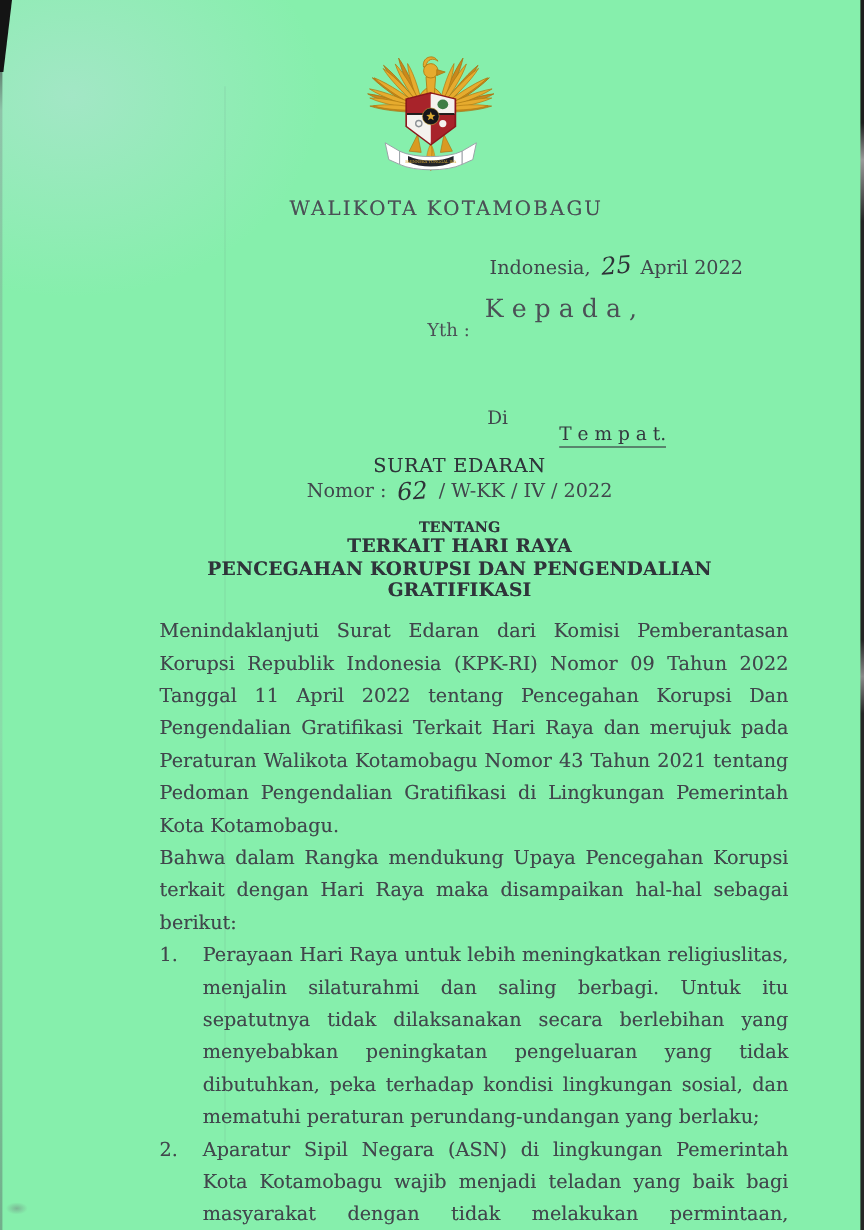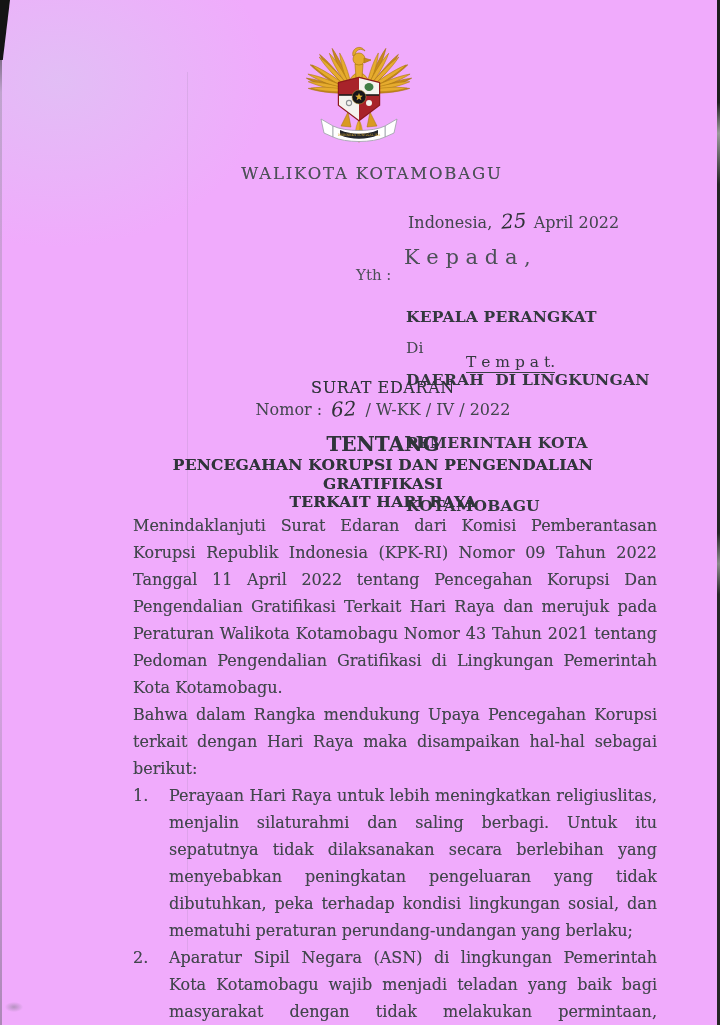--- a/index.html
+++ b/index.html
@@ -1,18 +1,18 @@
 <!DOCTYPE html>
 <html><head>
 <meta charset="utf-8">
 <style>
   html,body{margin:0;padding:0;background:#ffffff;}
   .stage{
     position:relative;width:720px;height:1025px;overflow:hidden;
-    background:#f0abfc;
+    background:#86efac;
     font-family:"DejaVu Serif","Liberation Serif",serif;
     color:#41464c;
   }
   
   .edge-right{position:absolute;right:0;top:0;width:3px;height:100%;
     background:linear-gradient(180deg,#1e1e1e 0%,#1e1e1e 10%,#9a9a9a 13%,#242424 18%,#242424 52%,#8a8a8a 55%,#262626 58%,#262626 100%);}
   .edge-left{position:absolute;left:0;top:0;width:2px;height:100%;
     background:linear-gradient(180deg,#101010 0%,rgba(120,125,130,.35) 9%,rgba(150,155,160,.22) 60%,rgba(90,95,100,.45) 100%);}
   .corner-tl{position:absolute;left:0;top:0;width:10px;height:60px;background:#141414;
     clip-path:polygon(0 0,100% 0,28% 100%,0 100%);}
@@ -38,22 +38,22 @@
     line-height:21px;letter-spacing:.2px;color:#33383e;white-space:pre;}
   .di{position:absolute;left:406px;top:339px;font-size:15.5px;}
   .tempat{position:absolute;left:466px;top:353px;font-size:15.5px;color:#33383e;
     border-bottom:1.6px solid #3a3f45;padding-bottom:1px;white-space:pre;}
 
   
   .headings{position:absolute;left:118px;top:378px;width:530px;text-align:center;
     color:#2f343a;text-shadow:0 0 .5px rgba(47,52,58,.5);}
   .doc-type{font-size:16px;font-weight:normal;letter-spacing:.6px;}
   .nomor{margin-top:2px;font-size:16px;font-weight:normal;color:#41464c;
-    display:flex;justify-content:center;align-items:center;gap:9px;text-shadow:none;}
-  .tentang{margin-top:13px;font-size:20px;font-weight:bold;}
+    display:flex;justify-content:center;align-items:flex-start;gap:9px;text-shadow:none;}
+  .tentang{margin-top:13px;font-size:12px;font-weight:bold;}
   .subject{font-size:15.5px;font-weight:bold;line-height:18.5px;letter-spacing:.2px;}
 
   
   .bodytext{position:absolute;left:133px;top:512px;width:524px;
     font-size:16px;line-height:27px;text-align:justify;color:#41464c;
     text-shadow:0 0 .5px rgba(65,70,76,.45);}
   .bodytext p{margin:0;}
   .li{display:flex;}
   .li-num{width:24px;flex:0 0 24px;}
   .li-text{flex:1;text-align:justify;margin-left:12px;}
@@ -154,39 +154,33 @@
   </svg>
 
   <div class="office">WALIKOTA KOTAMOBAGU</div>
 
   <div class="dateline">
     <span>Indonesia,</span><span class="hand hand-day">25</span><span>April  2022</span>
   </div>
 
   <div class="kepada">K e p a d a ,</div>
   <div class="yth">Yth :</div>
-  <div class="recipient">
-    <div>KEPALA PERANGKAT</div>
-    <div>DAERAH  DI LINGKUNGAN</div>
-    <div>PEMERINTAH KOTA</div>
-    <div>KOTAMOBAGU</div>
-  </div>
   <div class="di">Di</div>
   <div class="tempat">T e m p a t.</div>
 
   <div class="headings">
     <div class="doc-type">SURAT EDARAN</div>
     <div class="nomor">
       <span>Nomor :</span>
       <span class="hand">62</span>
       <span>/ W-KK / IV / 2022</span>
     </div>
     <div class="tentang">TENTANG</div>
+    <div class="subject">TERKAIT HARI RAYA</div>
     <div class="subject">PENCEGAHAN KORUPSI DAN PENGENDALIAN GRATIFIKASI</div>
-    <div class="subject">TERKAIT HARI RAYA</div>
   </div>
 
   <div class="bodytext">
     <p>Menindaklanjuti Surat Edaran dari Komisi Pemberantasan Korupsi Republik Indonesia (KPK-RI) Nomor 09 Tahun 2022 Tanggal 11 April 2022 tentang Pencegahan Korupsi Dan Pengendalian Gratifikasi Terkait Hari Raya dan merujuk pada Peraturan Walikota Kotamobagu Nomor 43 Tahun 2021 tentang Pedoman Pengendalian Gratifikasi di Lingkungan Pemerintah Kota Kotamobagu.</p>
     <p class="para2">Bahwa dalam Rangka mendukung Upaya Pencegahan Korupsi terkait dengan Hari Raya maka disampaikan hal-hal sebagai berikut:</p>
     <div class="li">
       <div class="li-num">1.</div>
       <div class="li-text">Perayaan Hari Raya untuk lebih meningkatkan religiuslitas, menjalin silaturahmi dan saling berbagi. Untuk itu sepatutnya tidak dilaksanakan secara berlebihan yang menyebabkan peningkatan pengeluaran yang tidak dibutuhkan, peka terhadap kondisi lingkungan sosial, dan mematuhi peraturan perundang-undangan yang berlaku;</div>
     </div>
     <div class="li li-last">

